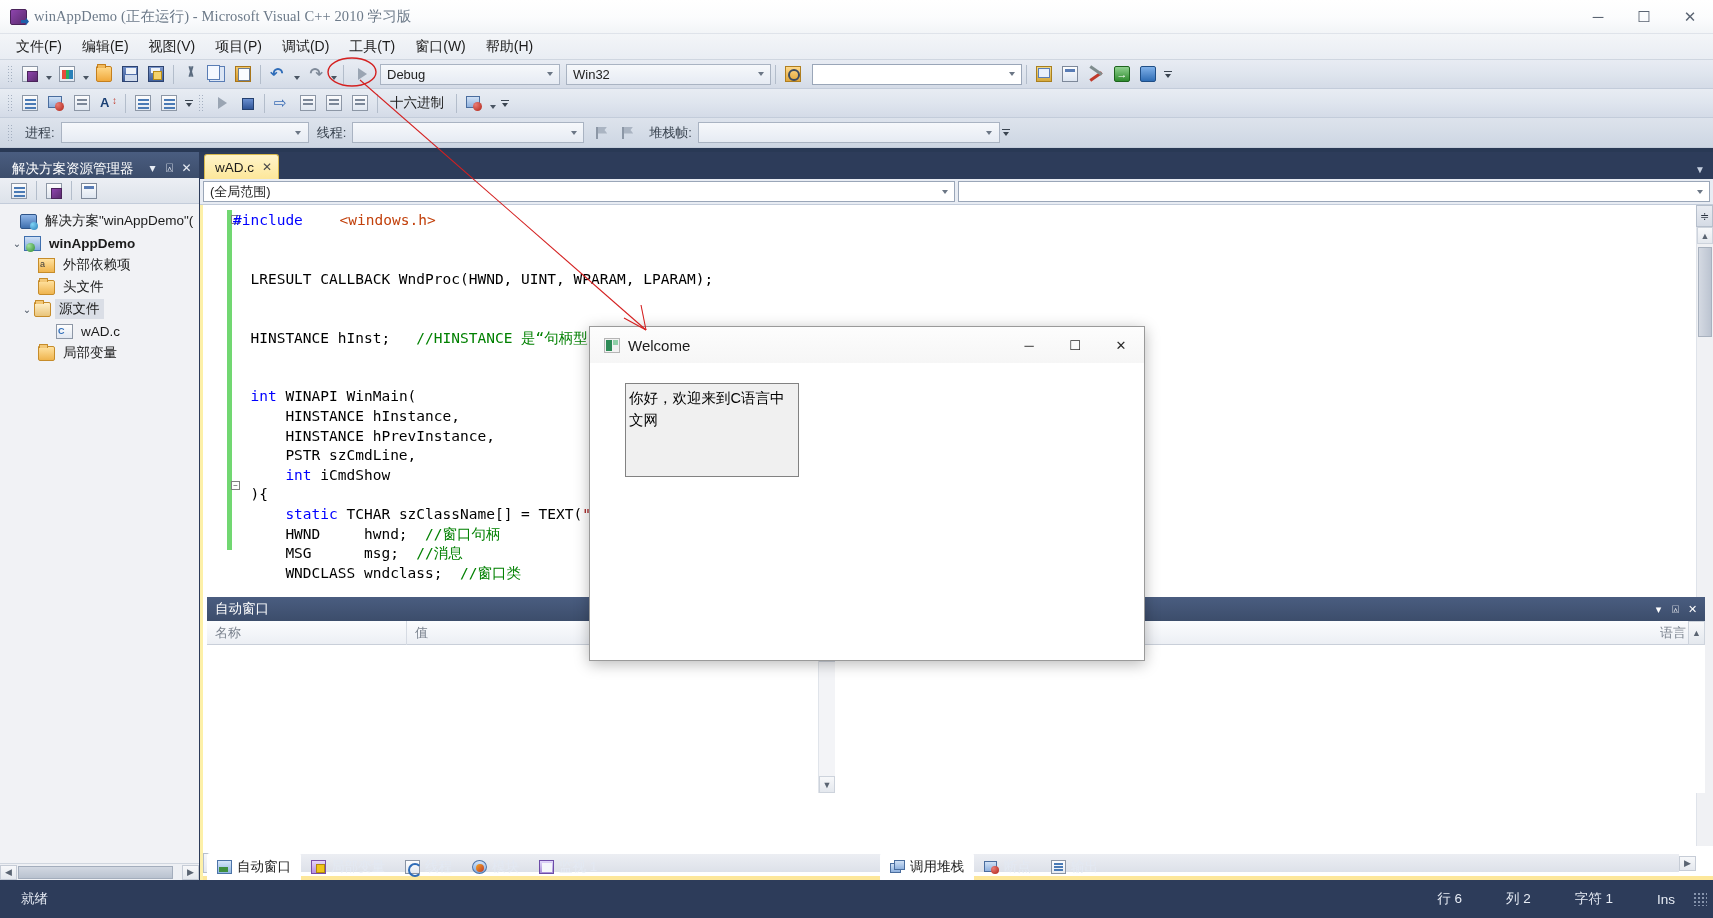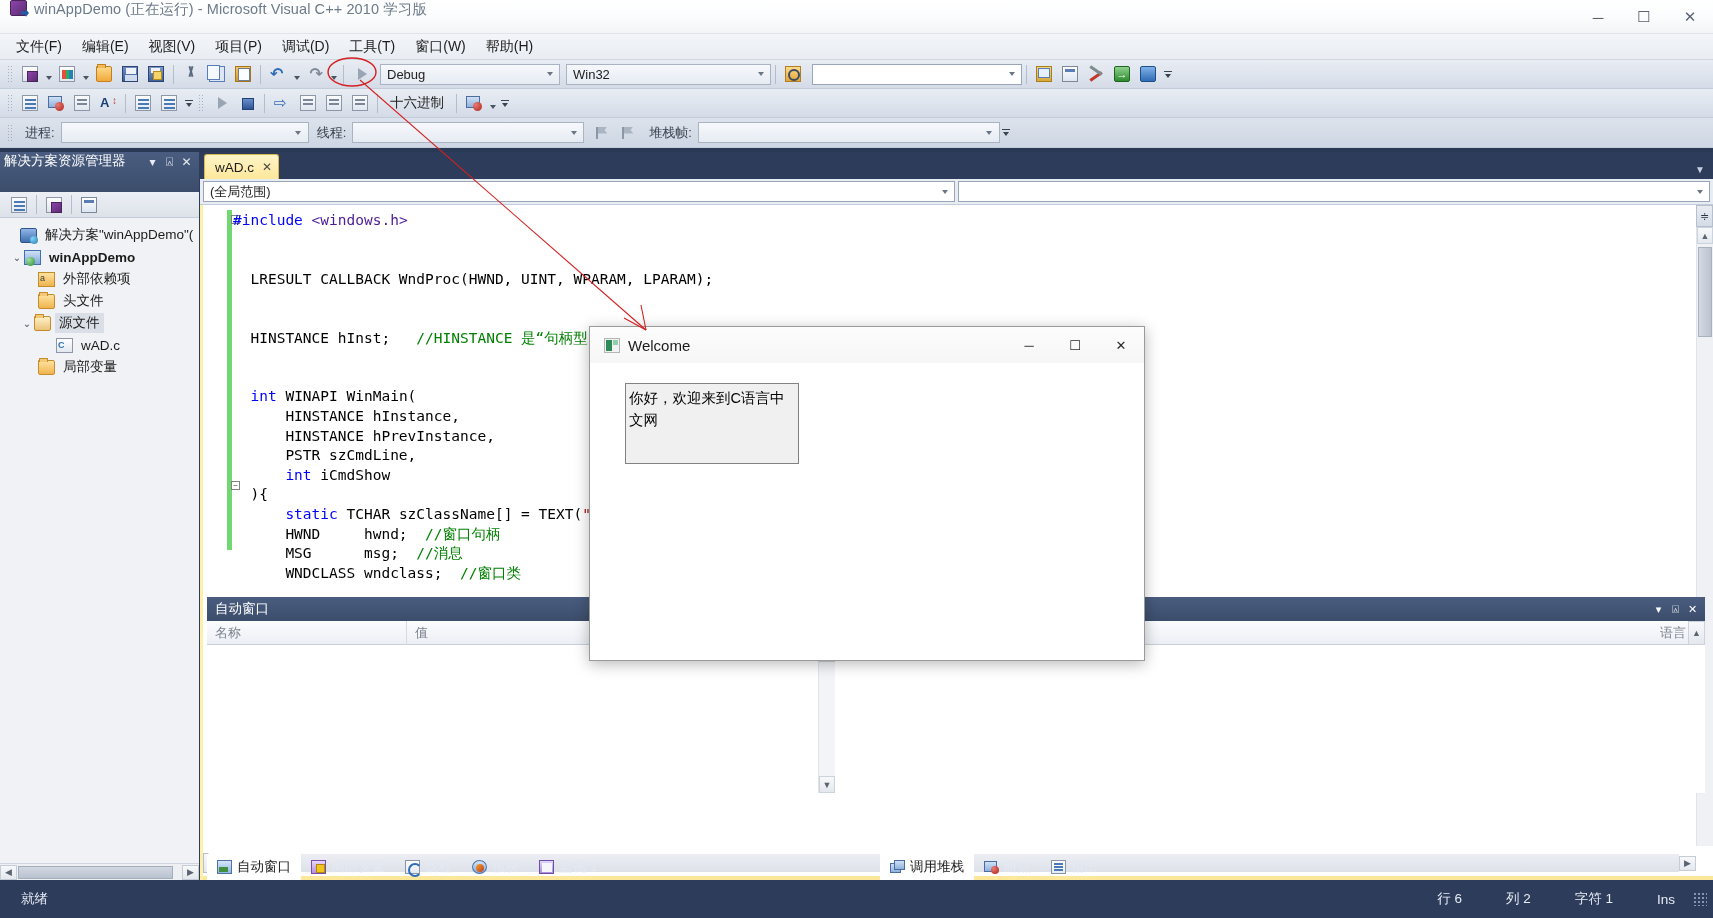--- a/index.html
+++ b/index.html
@@ -11,22 +11,23 @@
     background: #293955;
     overflow: hidden;
     position: relative;
     -webkit-font-smoothing: antialiased;
   }
   
   #titlebar {
     height: 34px;
     background: linear-gradient(to bottom,#ffffff 0%, #fbfcfd 55%, #f2f4f7 100%);
     border-bottom: 1px solid #dfe3ea;
-    display: flex; 
+    display: flex; align-items: center;
     position: relative;
+    font-family: Liberation Serif, serif;
   }
   #app-icon {
     width: 17px; height: 16px; margin: 0 7px 0 10px;
     background: linear-gradient(135deg,#8e44ad 0%, #5b2c6f 100%);
     border: 1px solid #4a235a; border-radius: 2px;
     position: relative; flex: none;
   }
   #app-icon:after {
     content:""; position:absolute; right:-3px; bottom:-2px;
     width:8px; height:8px; background:#1e5fa9;
@@ -164,22 +165,22 @@
   
   #annot { position:absolute; left:0; top:0; width:1713px; height:918px; pointer-events:none; z-index:60;}
 
   
   #main { position:absolute; left:0; top:152px; right:0; bottom:38px; background:#2d3c5a; }
 
   
   #solexp { position:absolute; left:0; top:0; width:200px; bottom:0;
     background:#f1f2f5; border-right:1px solid #2d3c5a; display:flex; flex-direction:column;}
   .pane-head {
-    height:40px; background:linear-gradient(to bottom,#4a5d80,#3c4d6b);
-    color:#fff; display:flex; align-items:flex-start; padding:0 4px 0 4px; font-size:13.5px;
+    height:26px; background:linear-gradient(to bottom,#4a5d80,#3c4d6b);
+    color:#fff; display:flex; align-items:flex-end; padding:0 4px 0 12px; font-size:13.5px;
   }
   .pane-head .ttl { flex:1; white-space:nowrap; overflow:hidden;}
   .pane-head .pb { width:17px; height:20px; display:flex; align-items:center; justify-content:center; color:#e8edf5; font-size:12px;}
   #sol-toolbar { height:26px; background:linear-gradient(to bottom,#eceff4,#dde2ea);
     border-bottom:1px solid #c3ccda; display:flex; align-items:center; padding-left:6px;}
   #sol-tree { flex:1; padding:6px 0 0 0; font-size:13.5px; color:#1b1b1b; overflow:hidden; position:relative;}
   .trow { display:flex; align-items:center; height:22px; padding-left:6px; white-space:nowrap;}
   .trow.sel-soft .tlabel { background:#dadee6; }
   .chev { width:14px; text-align:center; color:#4a5563; font-size:10px; flex:none;}
   .tico { width:17px; height:15px; margin-right:4px; flex:none; position:relative;}
@@ -225,21 +226,21 @@
   #changebar { position:absolute; left:24px; top:0; bottom:0; width:5px; }
   pre#code {
     margin:0; position:absolute; left:30px; top:6px; right:0;
     font-family:"DejaVu Sans Mono","Liberation Mono",monospace;
     font-size:14.5px; line-height:19.6px; color:#000; white-space:pre;
   }
   .kw { color:#0000ff; }
   .pp { color:#0000ff; }
   .str { color:#a31515; }
   .cm { color:#008000; }
-  .inc { color:#4c1d95; }
+  .inc { color:#c2410c;margin-left:28px; }
   .fold { position:absolute; width:9px; height:9px; border:1px solid #808080; background:#fff;
     color:#404040; font-size:8px; line-height:7px; text-align:center; }
   #vscroll { position:absolute; right:0; top:0; bottom:34px; width:17px;
     background:#f0f1f4; border-left:1px solid #dfe3ea;}
   #vscroll .vthumb { position:absolute; left:1px; right:1px; top:42px; height:90px;
     background:linear-gradient(to right,#d4d9e2,#bcc4d1); border:1px solid #a8b1be;}
   .splitctl { position:absolute; right:0; top:0; width:17px; height:22px;
     background:linear-gradient(to bottom,#e9ecf2,#d5dbe5); border:1px solid #b6bfcc;
     display:flex; align-items:center; justify-content:center; font-size:11px; color:#2b3340;}
   #hscrollrow { position:absolute; left:0; right:0; bottom:0; height:34px; background:#fff;}
@@ -304,21 +305,21 @@
   #welcome-title { height:36px; display:flex; align-items:center; position:relative;
     background:linear-gradient(to bottom,#fdfdfd,#f6f6f6); }
   #w-icon { width:16px; height:15px; margin:0 8px 0 14px; position:relative; flex:none;
     background:#f2f2f2; border:1px solid #b5b5b5;}
   #w-icon:after{content:"";position:absolute;left:1px;top:1px;width:6px;height:11px;background:#2e8b57;}
   #w-icon:before{content:"";position:absolute;right:1px;top:1px;width:5px;height:5px;background:#8fd0a8;}
   #w-title-text { font-size:15px; color:#1b1b1b; }
   .w-ctrl { position:absolute; top:0; height:36px; width:46px;
     display:flex; align-items:center; justify-content:center; color:#2b2b2b; }
   #w-static {
-    position:absolute; left:35px; top:56px; width:174px; height:81px;
+    position:absolute; left:35px; top:56px; width:174px; height:94px;
     background:#f0f0f0; border:1px solid #828282;
     padding:3px 2px 0 3px; font-size:14.5px; line-height:22px; color:#000;
   }
   #w-button {
     position:absolute; left:35px; top:164px; width:174px; height:54px;
     background:#efefef; border:2px solid #8c8c8c;
     display:flex; align-items:center; justify-content:center;
     font-size:14.5px; color:#000;
   }
 

